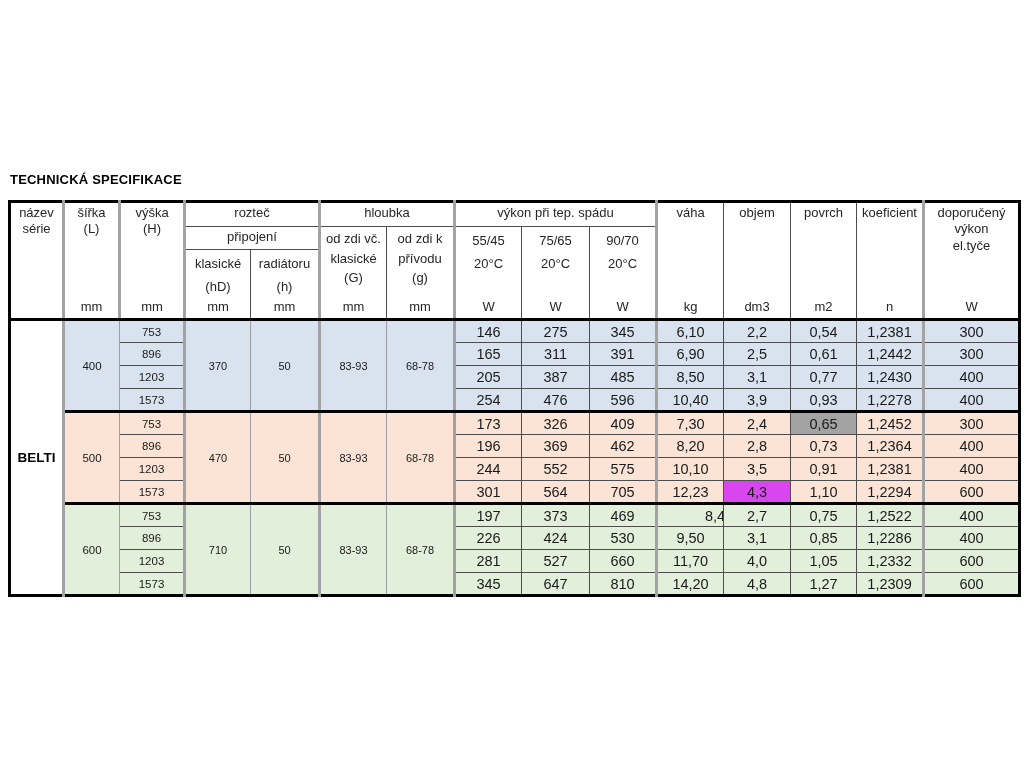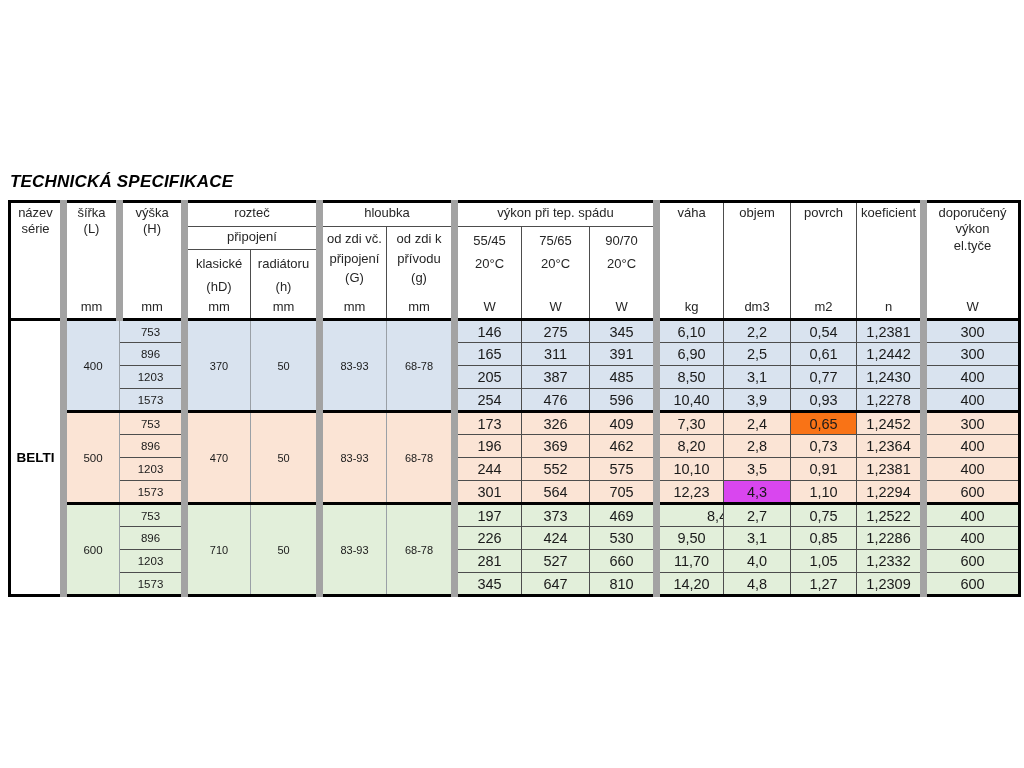--- a/index.html
+++ b/index.html
@@ -6,42 +6,41 @@
   html, body { margin: 0; padding: 0; background: #ffffff; }
   .page {
     position: relative;
     width: 1024px; height: 768px;
     background: #ffffff;
     font-family: "Liberation Sans", "DejaVu Sans", sans-serif;
     overflow: hidden;
   }
   .title {
     position: absolute; left: 10px; top: 172px;
-    font-size: 17px; font-weight: bold; color: #000;
+    font-size: 13px; font-weight: bold; color: #000;
     letter-spacing: 0.2px;
-    font-style: italic;
   }
   table.spec {
     position: absolute; left: 8px; top: 200px;
     width: 1010px;
     border-collapse: collapse;
     table-layout: fixed;
     border: 3px solid #000;
   }
   td {
     padding: 0;
     text-align: center;
     vertical-align: middle;
     font-size: 14.5px;
     color: #1a1a1a;
     overflow: hidden;
   }
   
   .br  { border-right: 1px solid #4d4d4d; }
-  .brt { border-right: 7px solid #a3a3a3; margin-top: 28px; }
+  .brt { border-right: 3px solid #a3a3a3; margin-top: 28px; }
   .brg { border-right: 1px solid #9aa0a6; }
   .bb  { border-bottom: 1px solid #4d4d4d; }
   .bbt { border-bottom: 3px solid #000; }
   
   thead td {
     vertical-align: top;
     font-size: 13px;
     color: #262626;
     padding-top: 2px;
     line-height: 1.25;
@@ -105,21 +104,21 @@
         <td rowspan="3" class="br">objem</td>
         <td rowspan="3" class="br">povrch</td>
         <td rowspan="3" class="brt">koeficient</td>
         <td rowspan="3" class="pre">doporučený
 výkon
 el.tyče</td>
       </tr>
       <tr class="hr2">
         <td colspan="2" class="brt bb">připojení</td>
         <td rowspan="2" class="br pre lh15">od zdi vč.
-připojení
+klasické
 (G)</td>
         <td rowspan="2" class="brt pre lh15">od zdi k
 přívodu
 (g)</td>
         <td rowspan="2" class="br pre lh18">55/45
 20°C</td>
         <td rowspan="2" class="br pre lh18">75/65
 20°C</td>
         <td rowspan="2" class="brt pre lh18">90/70
 20°C</td>
@@ -203,21 +202,21 @@
           <td class="num-sm brt bb" style="background: rgb(251, 228, 213);">753</td>
           <td class="num-lg brg bbt" rowspan="4" style="background: rgb(251, 228, 213);">470</td>
           <td class="num-lg brt bbt" rowspan="4" style="background: rgb(251, 228, 213);">50</td>
           <td class="num-lg brg bbt" rowspan="4" style="background: rgb(251, 228, 213);">83-93</td>
           <td class="num-lg brt bbt" rowspan="4" style="background: rgb(251, 228, 213);">68-78</td>
           <td class="br bb" style="background: rgb(251, 228, 213);">173</td>
           <td class="br bb" style="background: rgb(251, 228, 213);">326</td>
           <td class="brt bb" style="background: rgb(251, 228, 213);">409</td>
           <td class="br bb" style="background: rgb(251, 228, 213);">7,30</td>
           <td class="br bb" style="background: rgb(251, 228, 213);">2,4</td>
-          <td class="br bb" style="background: #f97316;">0,65</td>
+          <td class="br bb" style="background: #a3a3a3;">0,65</td>
           <td class="brt bb" style="background: rgb(251, 228, 213);">1,2452</td>
           <td class=" bb" style="background: rgb(251, 228, 213);">300</td>
         </tr>
         <tr class="dr">
           <td class="num-sm brt bb" style="background: rgb(251, 228, 213);">896</td>
           <td class="br bb" style="background: rgb(251, 228, 213);">196</td>
           <td class="br bb" style="background: rgb(251, 228, 213);">369</td>
           <td class="brt bb" style="background: rgb(251, 228, 213);">462</td>
           <td class="br bb" style="background: rgb(251, 228, 213);">8,20</td>
           <td class="br bb" style="background: rgb(251, 228, 213);">2,8</td>

